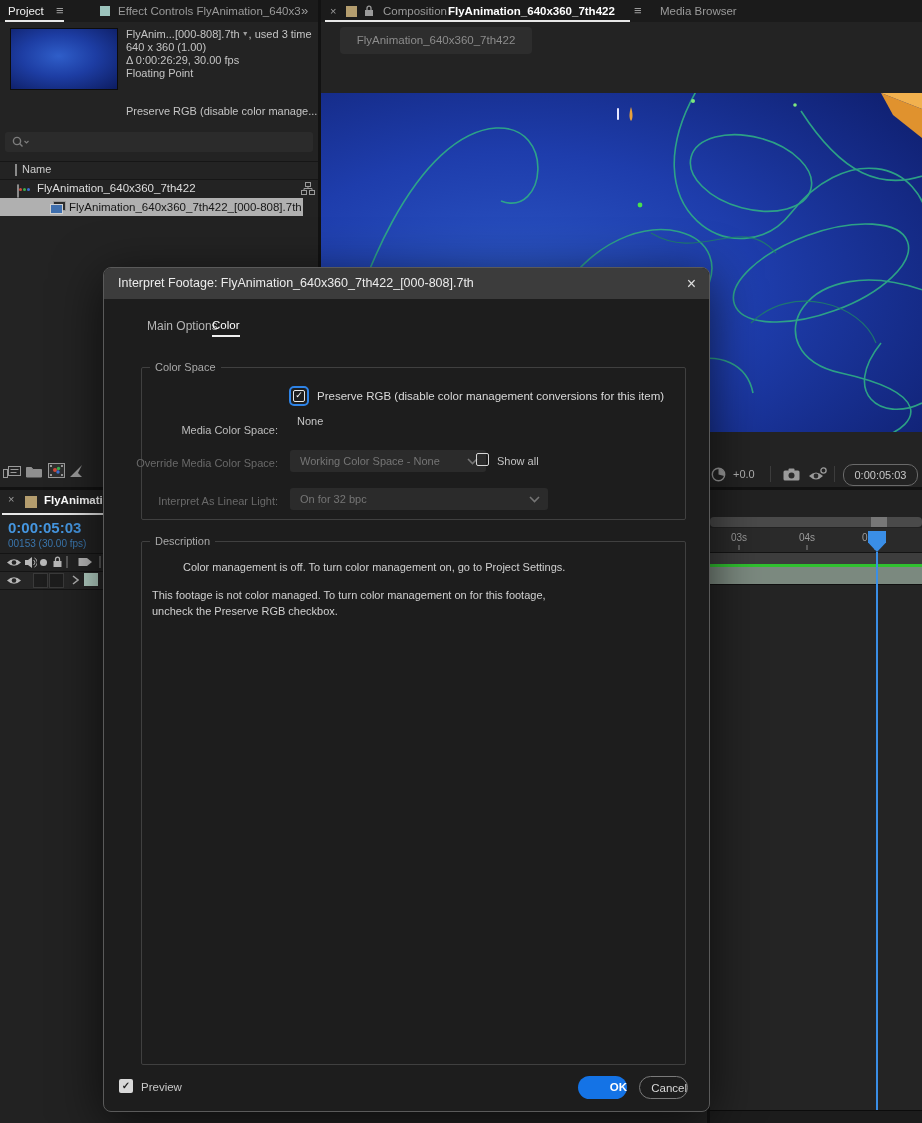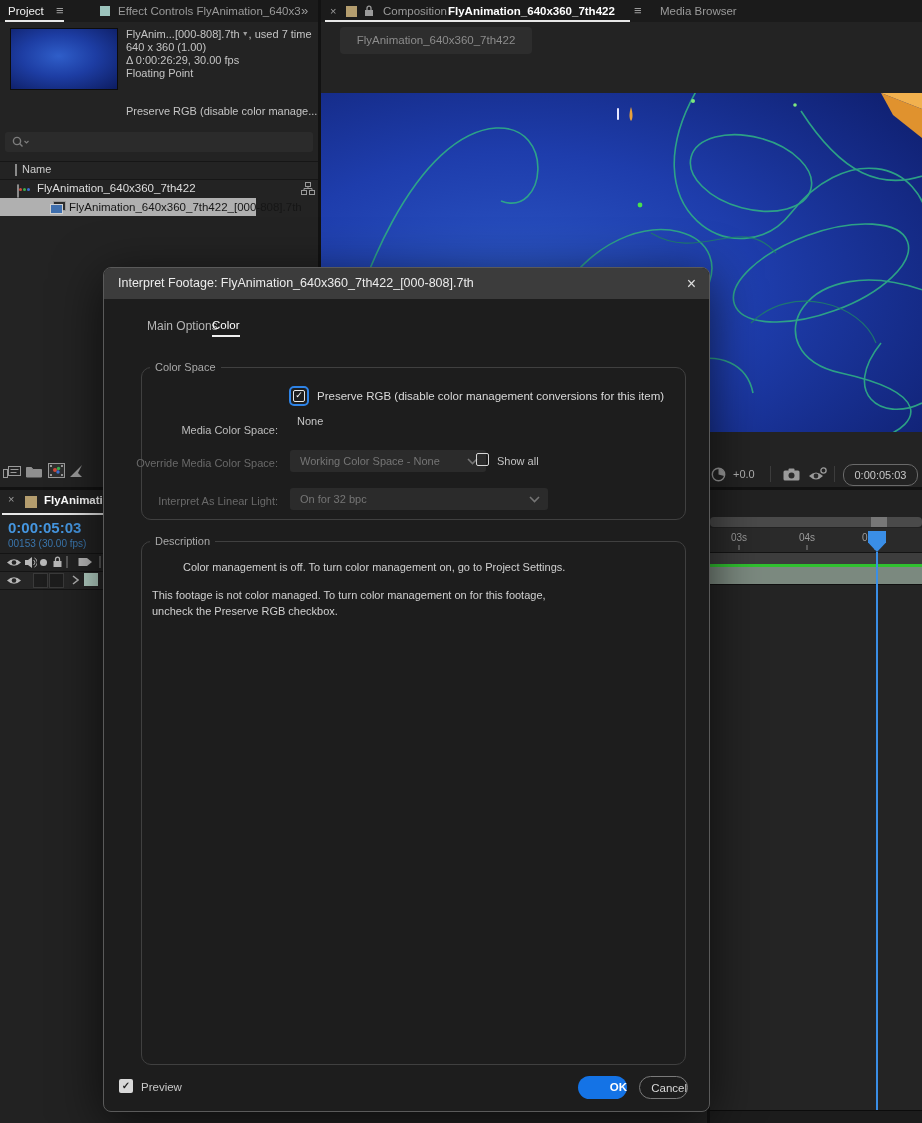--- a/index.html
+++ b/index.html
@@ -26,21 +26,21 @@
   .footicon{width:15px;height:11px;position:relative;}
   .footicon .b{position:absolute;left:3px;top:0;width:11px;height:8px;border:1px solid #9a9a9a;background:#2c2c2c;}
   .footicon .f{position:absolute;left:0;top:3px;width:11px;height:8px;border:1px solid #cfcfcf;background:#3f6fae;}
   
   .dd{background:#2b2b2b;border-radius:3px;height:22px;line-height:22px;color:#757575;padding-left:10px;}
   .dd .chev{position:absolute;right:8px;top:8px;}
   .chevsvg{display:block;}
   
   #dialog{left:103px;top:267px;width:605px;height:843px;background:#1d1d1d;border:1px solid #5a5a5a;
           border-radius:8px;box-shadow:0 10px 50px rgba(0,0,0,.65);z-index:10;overflow:hidden;}
-  .fieldset{border:1px solid #404040;border-radius:10px;}
+  .fieldset{border:1px solid #404040;border-radius:2px;}
   .legend{position:absolute;top:-7px;left:8px;background:#1d1d1d;padding:0 5px;font-size:11px;color:#a8a8a8;}
   .rlabel{text-align:right;font-size:11px;}
   .cbox{box-sizing:border-box;border:1.5px solid #d6d6d6;border-radius:2px;background:transparent;}
   .pill{border-radius:12px;height:23px;line-height:23px;text-align:right;font-size:11.5px;}
   
   .rlrlabel{position:absolute;top:4px;font-size:10px;color:#9a9a9a;transform:translateX(-50%);}
   .tick{position:absolute;bottom:2px;width:1px;height:5px;background:#8a8a8a;transform:translateX(-50%);}
   .swbox{width:13px;height:13px;background:#1d1d1d;border:1px solid #3a3a3a;}
 </style>
 </head>
@@ -54,21 +54,21 @@
     <span class="abs" style="left:100px;top:6px;width:10px;height:10px;background:#9cc3bc;"></span>
     <span class="abs tabtxt" style="left:118px;color:#9a9a9a;width:182px;overflow:hidden;white-space:nowrap;">Effect Controls FlyAnimation_640x3</span>
     <span class="abs icon" style="left:301px;top:0;line-height:22px;font-size:13px;">»</span>
     <div class="abs active-underline" style="left:5px;top:20px;width:59px;"></div>
   </div>
 
   <div class="abs" style="left:0;top:22px;width:318px;height:466px;background:#232323;">
 
     <div class="abs thumb" style="left:10px;top:6px;"></div>
     <div class="abs" style="left:126px;top:5px;">
-      <div class="infoline"><span>FlyAnim...[000-808].7th</span><span class="icon" style="font-size:7px;vertical-align:2px;">&nbsp;▼</span><span>, used 7 time</span></div>
+      <div class="infoline"><span>FlyAnim...[000-808].7th</span><span class="icon" style="font-size:7px;vertical-align:2px;">&nbsp;▼</span><span>, used 3 time</span></div>
       <div class="infoline">640 x 360 (1.00)</div>
       <div class="infoline">Δ 0:00:26:29, 30.00 fps</div>
       <div class="infoline">Floating Point</div>
     </div>
     <div class="abs infoline" style="left:126px;top:83px;">Preserve RGB (disable color manage...</div>
 
     <div class="abs searchbox" style="left:5px;top:110px;width:308px;">
       <svg class="abs" style="left:7px;top:4px;" width="18" height="12" viewBox="0 0 18 12">
         <circle cx="5" cy="5" r="3.6" fill="none" stroke="#7d7d7d" stroke-width="1.4"></circle>
         <line x1="7.6" y1="7.6" x2="10.5" y2="10.5" stroke="#7d7d7d" stroke-width="1.4"></line>
@@ -87,21 +87,21 @@
       </span>
       <span class="abs" style="left:37px;">FlyAnimation_640x360_7th422</span>
       <svg class="abs" style="left:301px;top:3px;" width="14" height="13" viewBox="0 0 14 13">
         <rect x="4.5" y="0.5" width="5" height="4" fill="none" stroke="#9a9a9a"></rect>
         <rect x="0.5" y="8.5" width="5" height="4" fill="none" stroke="#9a9a9a"></rect>
         <rect x="8.5" y="8.5" width="5" height="4" fill="none" stroke="#9a9a9a"></rect>
         <path d="M7 4.5 V6.5 M3 8.5 V6.5 H11 V8.5" fill="none" stroke="#9a9a9a"></path>
       </svg>
     </div>
 
-    <div class="abs listrow" style="left:0;top:176px;width:256px;background:#b0b0b0;color:#161616;">
+    <div class="abs listrow" style="left:0;top:176px;width:303px;background:#b0b0b0;color:#161616;">
       <span class="abs footicon" style="left:50px;top:3px;"><span class="b"></span><span class="f"></span></span>
       <span class="abs" style="left:69px;">FlyAnimation_640x360_7th422_[000-808].7th</span>
     </div>
 
     <div class="abs" style="left:0;top:438px;width:318px;height:28px;">
       <svg class="abs" style="left:3px;top:4px;" width="19" height="16" viewBox="0 0 19 16">
         <rect x="0.5" y="5.5" width="4" height="8" fill="none" stroke="#9a9a9a"></rect>
         <rect x="5.5" y="2.5" width="12" height="9" fill="none" stroke="#9a9a9a"></rect>
         <line x1="7.5" y1="5.5" x2="15.5" y2="5.5" stroke="#9a9a9a"></line>
         <line x1="7.5" y1="8.5" x2="13.5" y2="8.5" stroke="#9a9a9a"></line>

